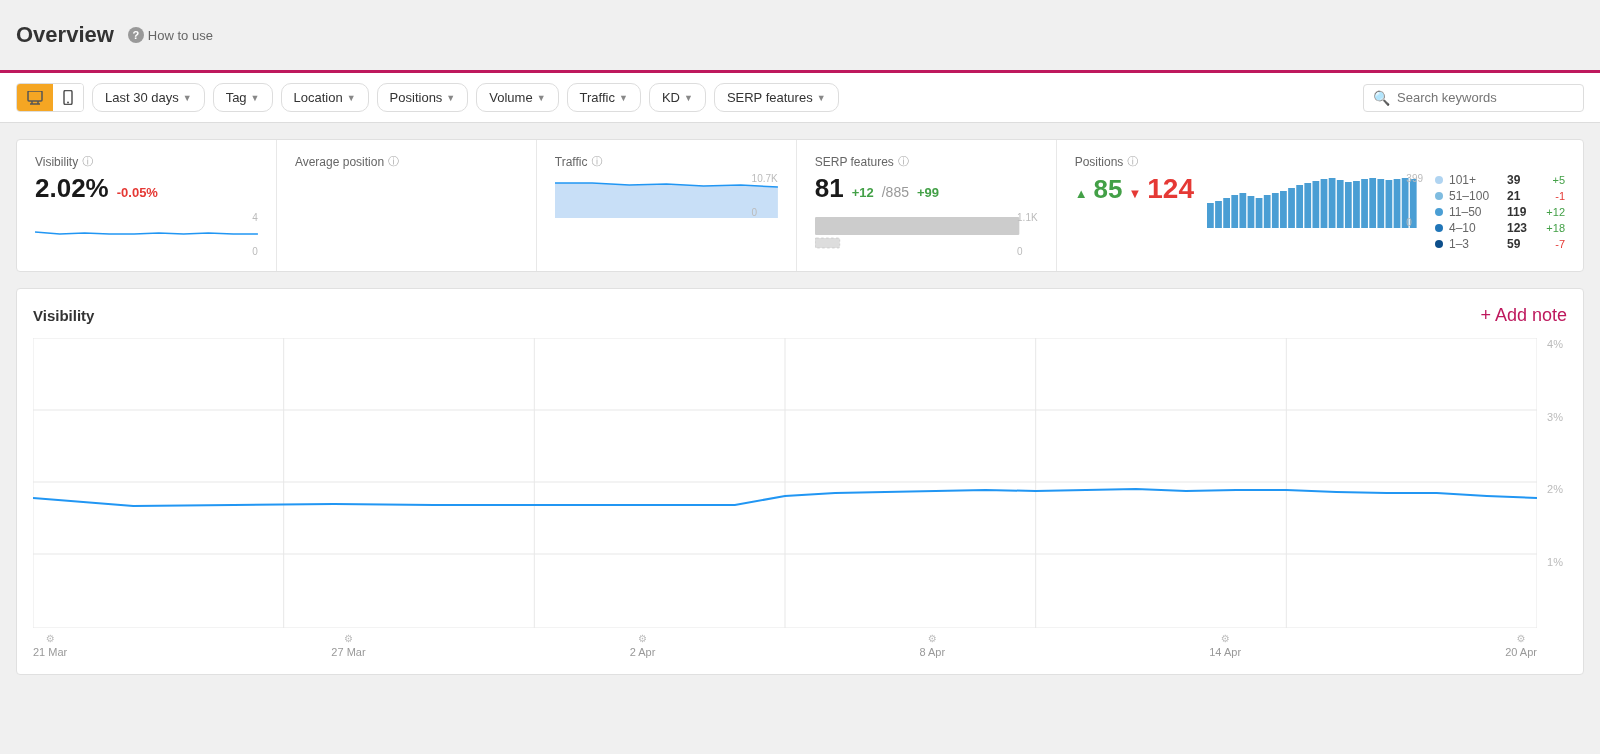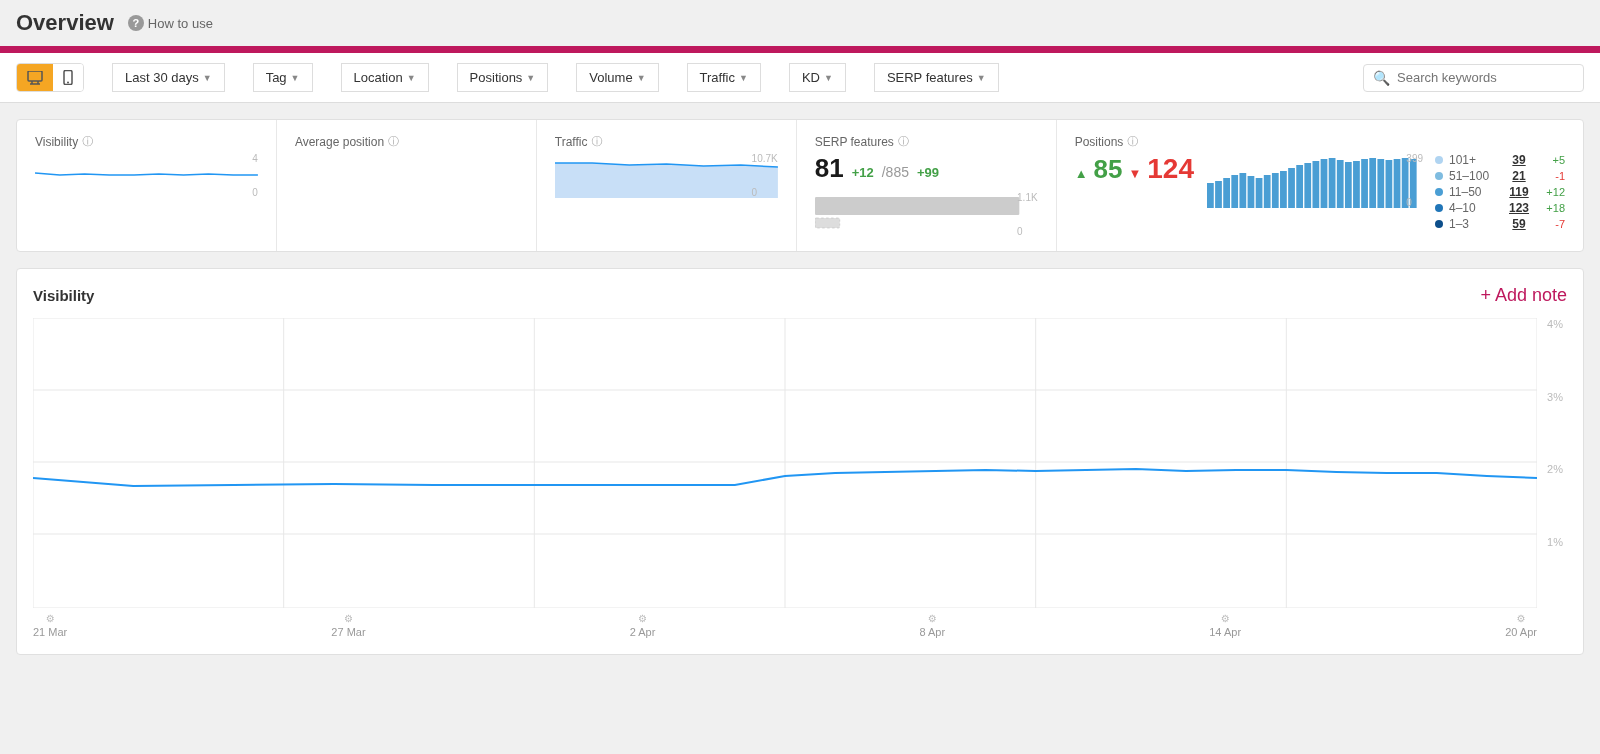--- a/index.html
+++ b/index.html
@@ -62,29 +62,28 @@
       justify-content: center;
     }
 
     .device-btn.active {
       background: #f5a623;
     }
 
     .dropdown-btn {
       padding: 6px 12px;
       border: 1px solid #ddd;
-      border-radius: 0;
+      border-radius: 10px;
       background: #fff;
       cursor: pointer;
       display: flex;
       align-items: center;
       gap: 4px;
       font-size: 13px;
       color: #333;
-      margin-left: 20px;
     }
 
     .chevron {
       font-size: 9px;
       color: #888;
     }
 
     .search-box {
       display: flex;
       align-items: center;
@@ -224,22 +223,21 @@
 
     .legend-label {
       flex: 1;
       color: #666;
     }
 
     .legend-count {
       font-weight: 600;
       color: #333;
       min-width: 24px;
-      text-align: center;
-      text-decoration: underline;
+      text-align: left;
     }
 
     .legend-change {
       min-width: 28px;
       text-align: right;
       font-size: 11px;
     }
 
     
     .visibility-section {
@@ -292,21 +290,21 @@
     }
 
     .serp-slash {
       color: #999;
       font-size: 14px;
     }
   </style>
 </head>
 <body>
 
-<div style="background:#f0f0f0; padding: 10px 16px; display:flex; align-items:center; gap:8px; border-bottom: 7px solid #be185d;">
+<div style="background:#f0f0f0; padding: 22px 16px; display:flex; align-items:center; gap:8px; border-bottom: 3px solid #be185d;">
   <span class="page-title">Overview</span>
   <button class="how-to-use-btn">
     <div class="how-to-use-icon">?</div>
     <span>How to use</span>
   </button>
 </div>
 
 <div class="toolbar">
   <div class="device-group">
     <button class="device-btn active" title="Desktop">
@@ -372,20 +370,24 @@
 </div>
 
 <div class="main-content">
 
   <div class="metrics-row">
 
     <div class="metric-card">
       <div class="metric-label">
         <span>Visibility</span>
         <span class="info-icon">ⓘ</span>
+      </div>
+      <div class="metric-value-row">
+        <span class="metric-value">2.02%</span>
+        <span class="metric-change change-red">-0.05%</span>
       </div>
       <div class="metric-chart" style="position:relative;">
         <svg class="sparkline" viewBox="0 0 180 45" preserveAspectRatio="none">
           <polyline points="0,20 20,22 40,21 60,22 80,22 100,21 120,22 140,21 160,22 180,22" fill="none" stroke="#2196f3" stroke-width="1.5"></polyline>
         </svg>
         <div class="chart-labels">
           <span>4</span>
           <span>0</span>
         </div>
       </div>

